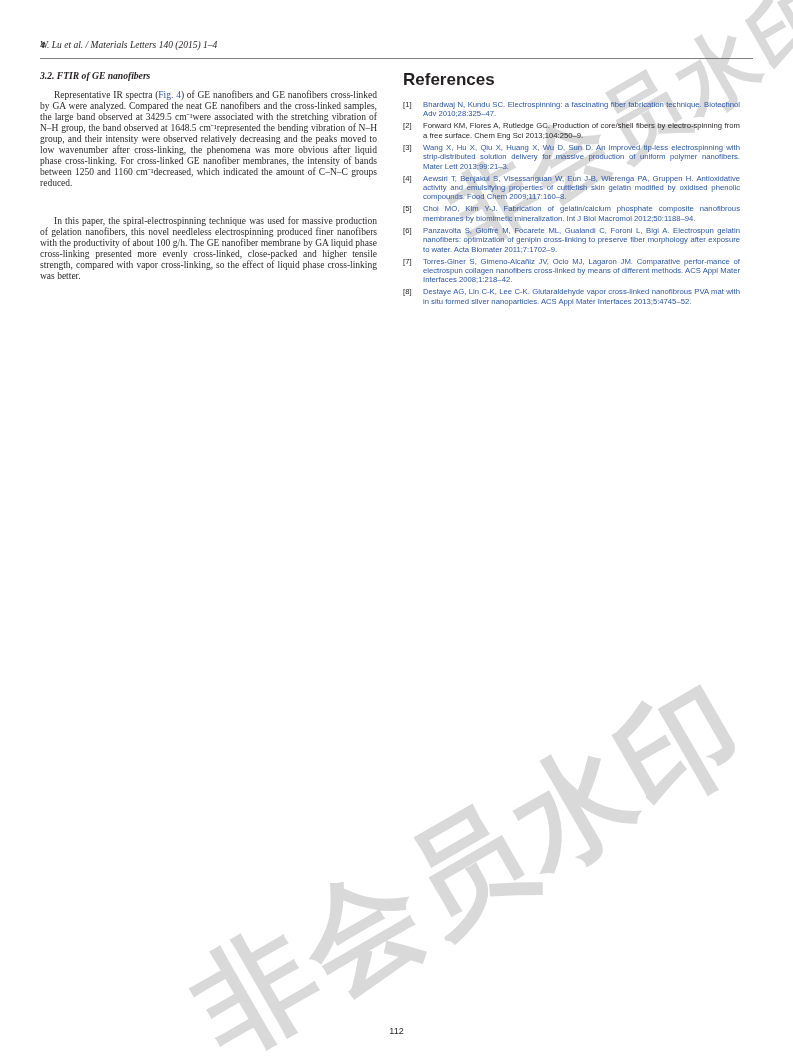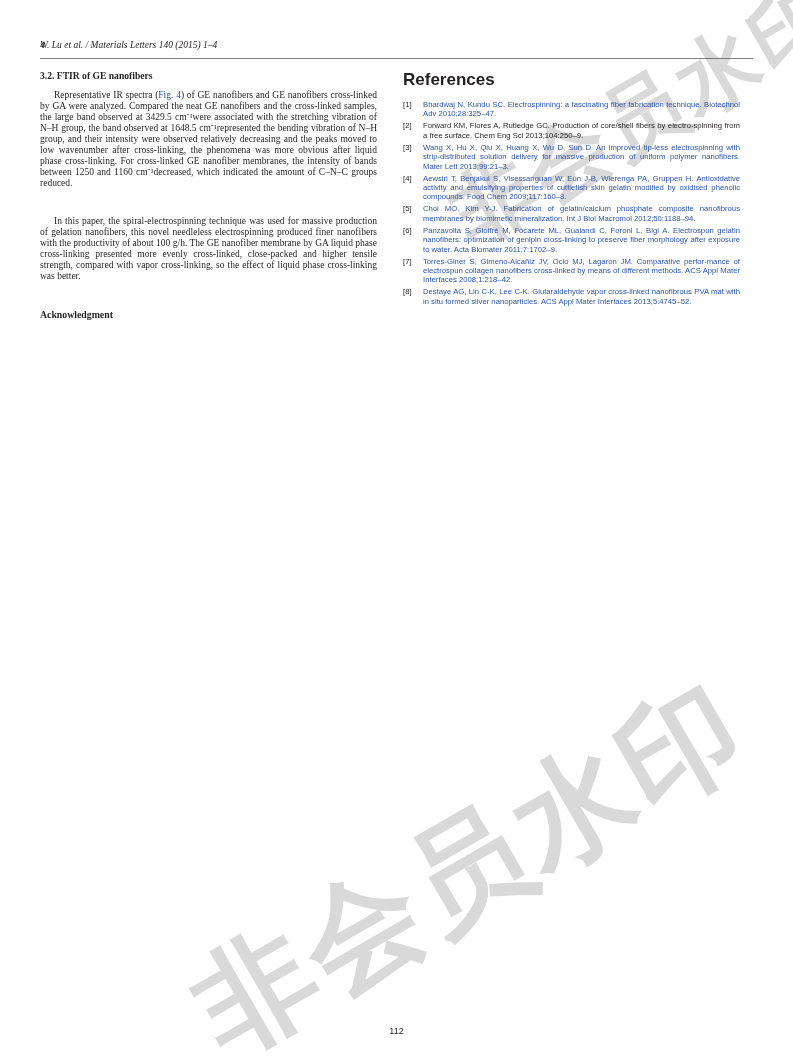--- a/index.html
+++ b/index.html
@@ -87,20 +87,21 @@
   .col {
     position: absolute;
     top: 70px;
     width: 337px;
   }
   .col-left { left: 40px; }
   .col-right { left: 403px; }
 
   .sec-head {
     font-size: 9.6px;
+    font-style: italic;
     font-weight: bold;
     font-family: "Liberation Serif", serif;
     margin: 0 0 9px 0;
     color: #231f20;
   }
   .sec-head-plain {
     font-size: 9.8px;
     font-weight: bold;
     font-family: "Liberation Serif", serif;
     margin: 0 0 9px 0;
@@ -187,21 +188,20 @@
 
     <h3 class="sec-head">3.2.  FTIR of GE nanofibers</h3>
     <p class="body"><span>Representative IR spectra (</span><a class="ref-link" href="#">Fig. 4</a><span>) of GE nanofibers and GE nanofibers cross‐linked by GA were analyzed. Compared the neat GE nanofibers and the cross‐linked samples, the large band observed at 3429.5 cm⁻¹were associated with the stretching vibration of N–H group, the band observed at 1648.5 cm⁻¹represented the bending vibration of N–H group, and their intensity were observed relatively decreasing and the peaks moved to low wavenumber after cross‐linking, the phenomena was more obvious after liquid phase cross‐linking. For cross‐linked GE nanofiber membranes, the intensity of bands between 1250 and 1160 cm⁻¹decreased, which indicated the amount of C–N–C groups reduced.</span></p>
 
     <div class="gap-big"></div>
 
     <p class="body">In this paper, the spiral‐electrospinning technique was used for massive production of gelation nanofibers, this novel needleless electrospinning produced finer nanofibers with the productivity of about 100 g/h. The GE nanofiber membrane by GA liquid phase cross‐linking presented more evenly cross‐linked, close‐packed and higher tensile strength, compared with vapor cross‐linking, so the effect of liquid phase cross‐linking was better.</p>
 
     <div class="gap-big"></div>
 
-    <h3 class="sec-head-plain">Acknowledgment</h3>
 
   </div>
 
   <div class="col col-right">
     <h3 class="ref-title">References</h3>
     <ul class="ref-list">
 
       <li class="ref-item">
         <span class="ref-num">[1]</span><span class="ref-text-blue">Bhardwaj N, Kundu SC. Electrospinning: a fascinating fiber fabrication technique. Biotechnol Adv 2010;28:325–47.</span>
       </li>

